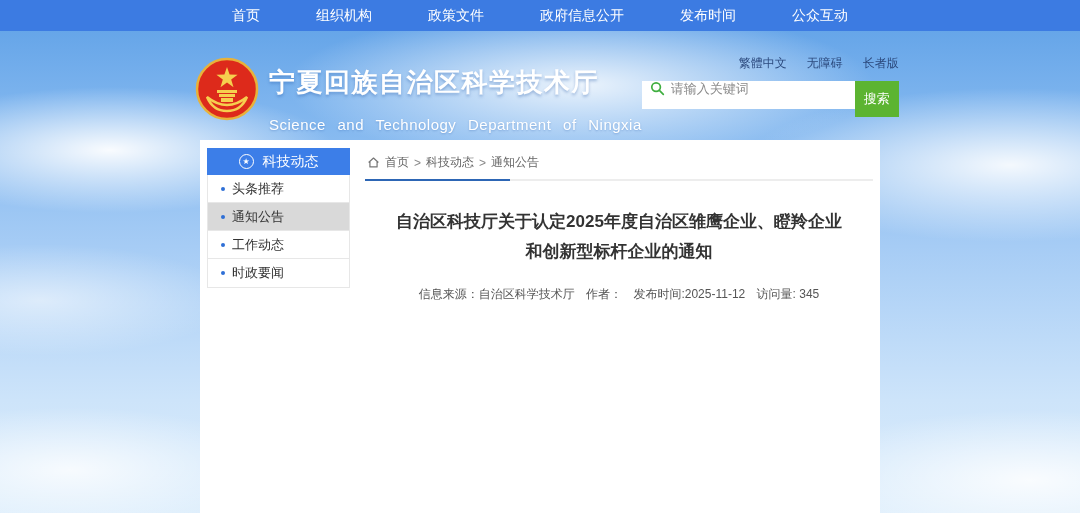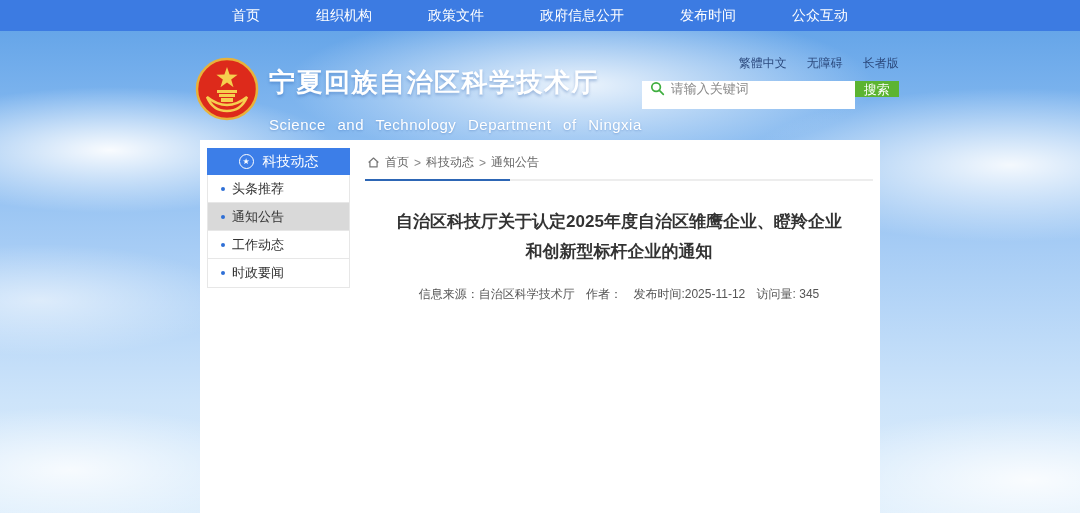--- a/index.html
+++ b/index.html
@@ -27,21 +27,21 @@
   .site-title { color:#fff; font-size:26px; font-weight:bold; letter-spacing:1.5px; text-shadow:0 2px 3px rgba(30,80,160,.35); white-space:nowrap; }
   .site-subtitle { color:#fff; font-size:15px; letter-spacing:.5px; word-spacing:7px; margin-top:16px; text-shadow:0 1px 2px rgba(30,80,160,.3); white-space:nowrap; }
   .header-right { margin-left:auto; padding-top:0; width:282px; }
   .utility-row { display:flex; justify-content:flex-end; align-items:center; gap:9px; font-size:12px; margin-top:-2px; }
   .date-text { color:#b5762e; margin-right:10px; white-space:nowrap; }
   .quick-link { color:#2c4a7e; cursor:pointer; white-space:nowrap;margin-left:11px; }
   .search-row { display:flex; margin-top:9px; }
   .search-box { flex:1; height:28px; background:#fff; display:flex; align-items:flex-start; padding:0 8px; }
   .search-input { border:none; outline:none; flex:1; font-size:13px; color:#333; margin-left:6px; font-family:inherit; }
   .search-input::placeholder { color:#8a8a8a; }
-  .search-btn { width:44px; height:16px; background:#5cb431; color:#fff; font-size:13px; border:none; cursor:pointer; font-family:inherit; }
+  .search-btn { width:44px; height:36px; background:#5cb431; color:#fff; font-size:13px; border:none; cursor:pointer; font-family:inherit; }
   
   .wrapper { width:680px; margin:0 auto; background:#fff; min-height:373px; display:flex; padding:8px 7px 0 7px; }
   
   .sidebar { width:143px; flex:0 0 143px; }
   .sidebar-head { height:27px; background:#3c7ee8; color:#fff; font-size:14px; display:flex; align-items:center; justify-content:center; gap:9px; }
   .sidebar-star { width:15px; height:15px; border:1.4px solid #fff; border-radius:50%; display:flex; align-items:center; justify-content:center; font-size:8px; color:#fff; line-height:1; }
   .sidebar-menu { border:1px solid #e7e7e7; border-top:none; }
   .side-item { height:28px; display:flex; align-items:center; padding-left:13px; font-size:13px; color:#333; cursor:pointer; border-bottom:1px solid #e7e7e7; }
   .side-item:last-child { border-bottom:none; }
   .side-item.active { background:#d9d9d9; }

